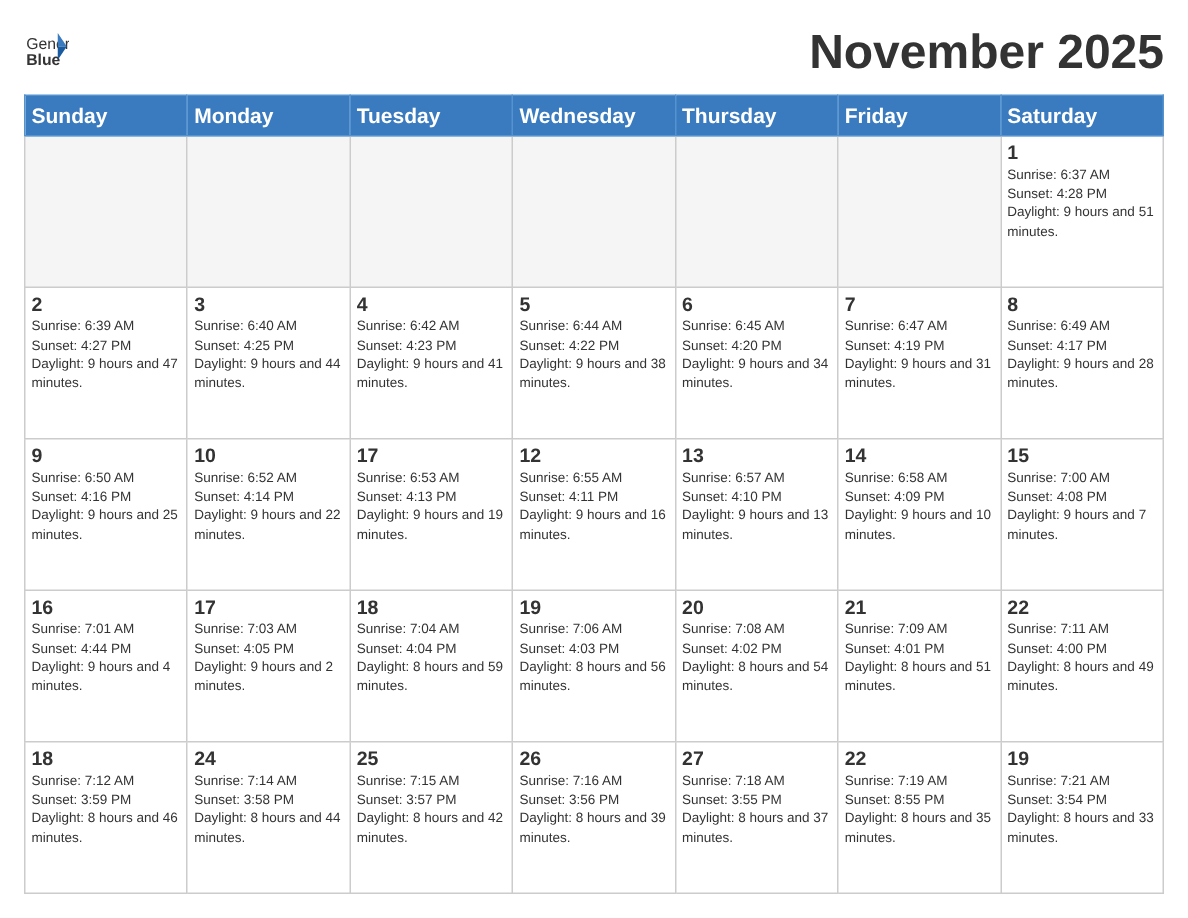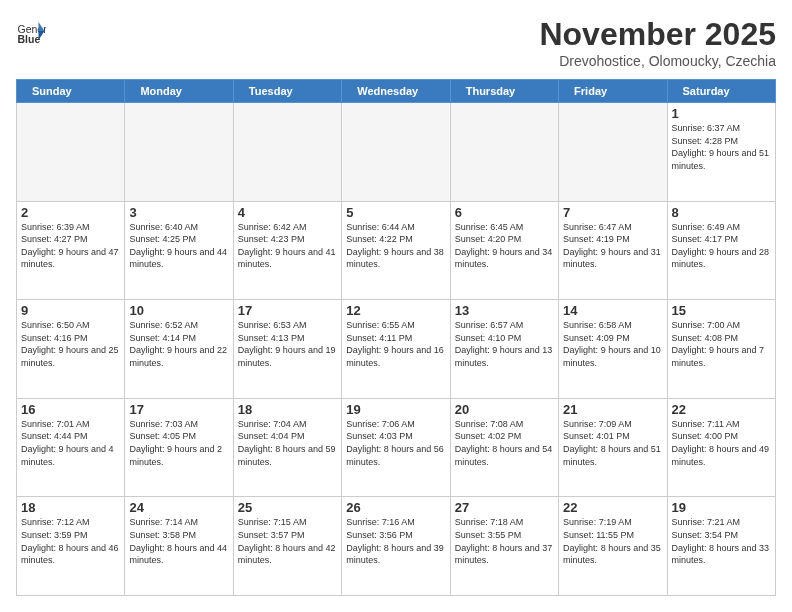--- a/index.html
+++ b/index.html
@@ -26,42 +26,42 @@
     .logo {
       display: flex;
       align-items: center;
       gap: 4px;
     }
     .logo-icon {
       width: 30px;
       height: 30px;
     }
     .title-section {
-      text-align: right;
+      text-align: left;
     }
     .month-title {
       font-size: 32px;
       font-weight: 700;
       color: #333;
     }
     .location {
       font-size: 14px;
       color: #555;
     }
     .cal-table {
       width: 100%;
       border-collapse: collapse;
       flex: 1;
     }
     .cal-table th {
       background: #3a7abf;
       color: #fff;
-      font-size: 11px;
+      font-size: 14px;
       font-weight: 600;
-      padding: 5px 15px;
+      padding: 5px 4px;
       text-align: left;
       border: 1px solid #5593d0;
     }
     .cal-table td {
       border: 1px solid #ccc;
       vertical-align: top;
       padding: 3px 4px;
       width: 14.28%;
       height: 72px;
       font-size: 9.5px;
@@ -92,21 +92,20 @@
     <div class="logo">
       <svg class="logo-icon" viewBox="0 0 40 40">
         <text x="2" y="22" font-size="14" font-family="Arial" font-weight="400" fill="#333">General</text>
         <text x="2" y="36" font-size="14" font-family="Arial" font-weight="700" fill="#333">Blue</text>
         <polygon points="30,8 38,20 30,20" fill="#3a7abf"></polygon>
         <polygon points="30,20 38,20 30,32" fill="#1a5a9f"></polygon>
       </svg>
     </div>
     <div class="title-section">
       <div class="month-title">November 2025</div>
-      <div class="location">Drevohostice, Olomoucky, Czechia</div>
     </div>
   </div>
 
   <table class="cal-table">
     <thead>
       <tr>
         <th>Sunday</th>
         <th>Monday</th>
         <th>Tuesday</th>
         <th>Wednesday</th>
@@ -289,21 +288,21 @@
           </td>
           <td>
             <span class="day-num">27</span>
             <div class="day-info">Sunrise: 7:18 AM
 Sunset: 3:55 PM
 Daylight: 8 hours and 37 minutes.</div>
           </td>
           <td>
             <span class="day-num">22</span>
             <div class="day-info">Sunrise: 7:19 AM
-Sunset: 11:55 PM
+Sunset: 8:55 PM
 Daylight: 8 hours and 35 minutes.</div>
           </td>
           <td>
             <span class="day-num">19</span>
             <div class="day-info">Sunrise: 7:21 AM
 Sunset: 3:54 PM
 Daylight: 8 hours and 33 minutes.</div>
           </td>
         </tr>
       </tbody>

